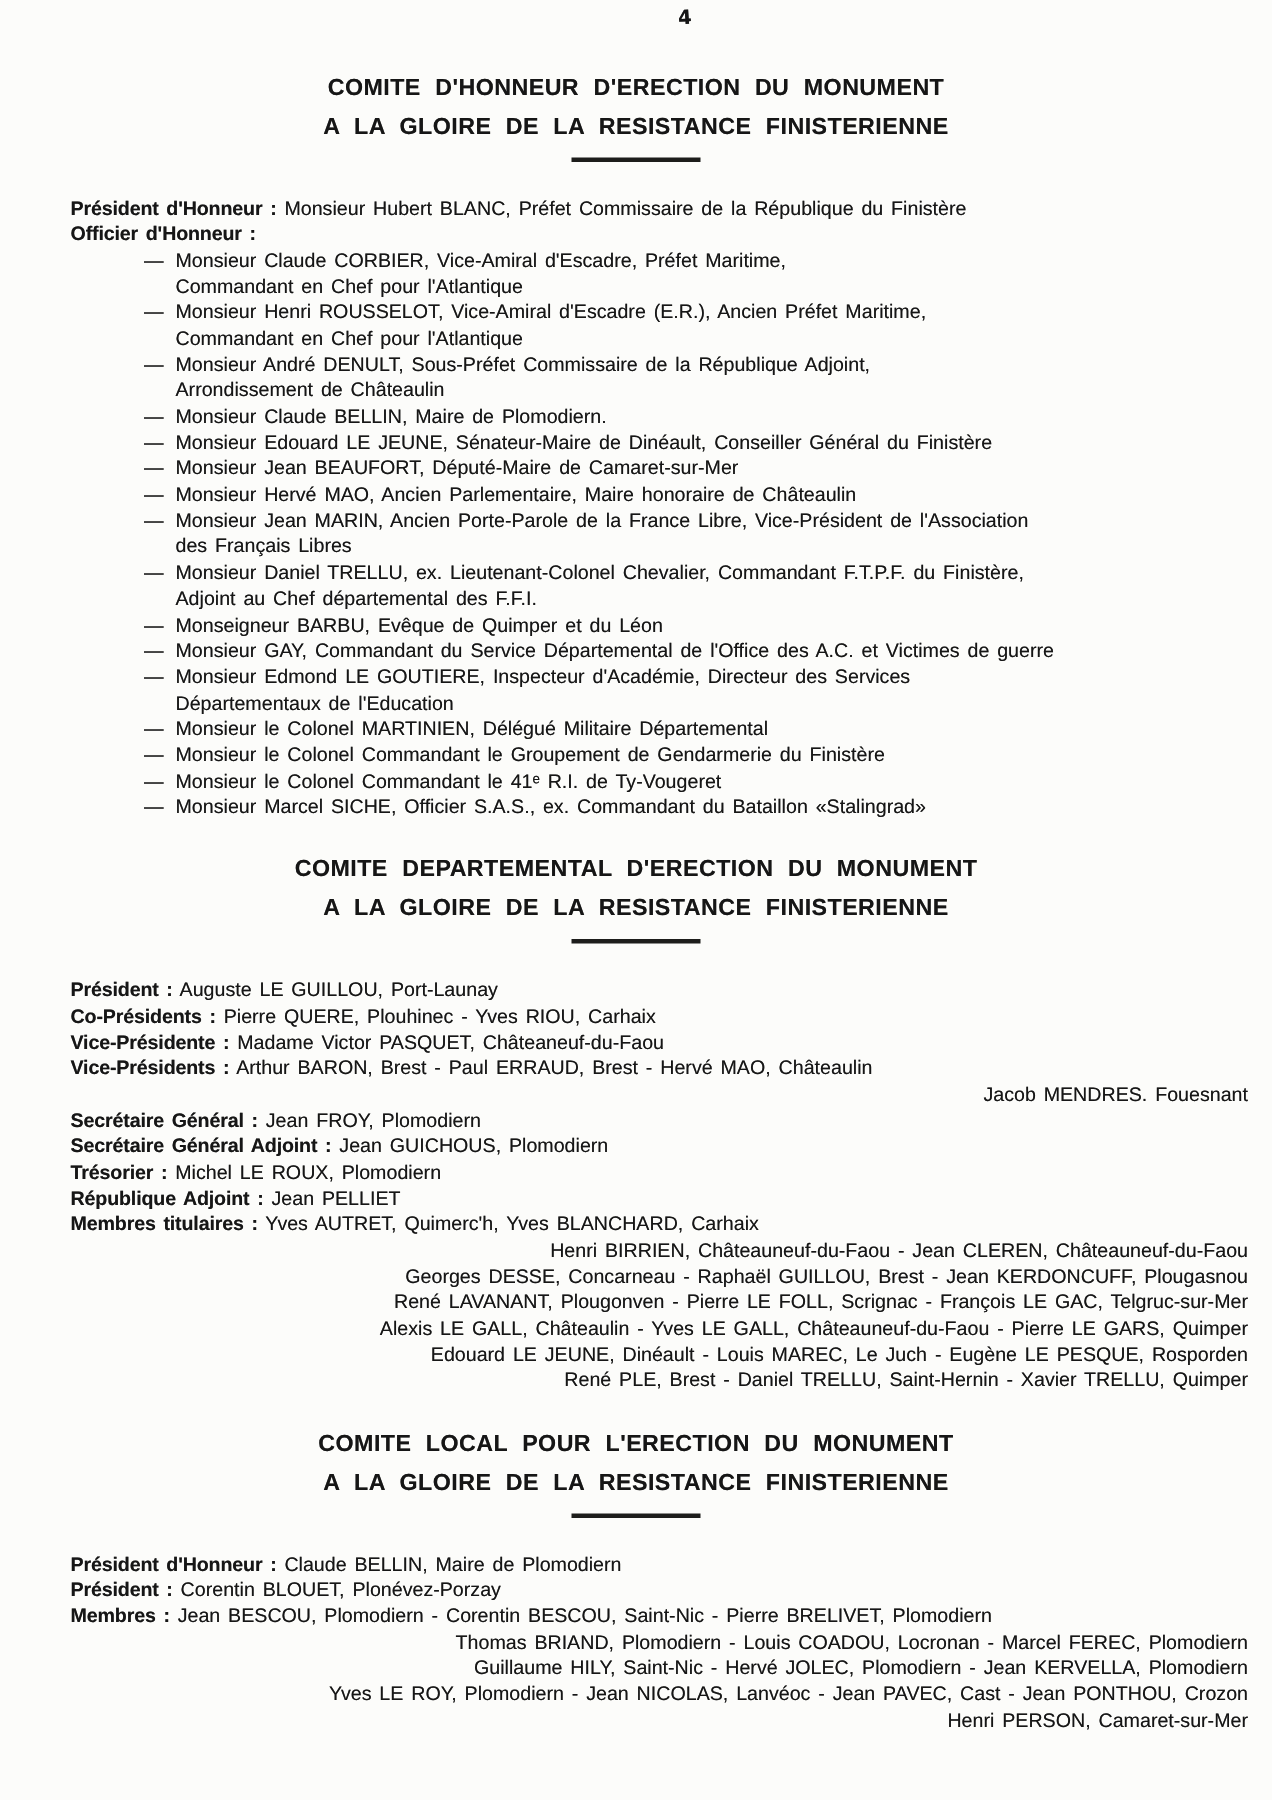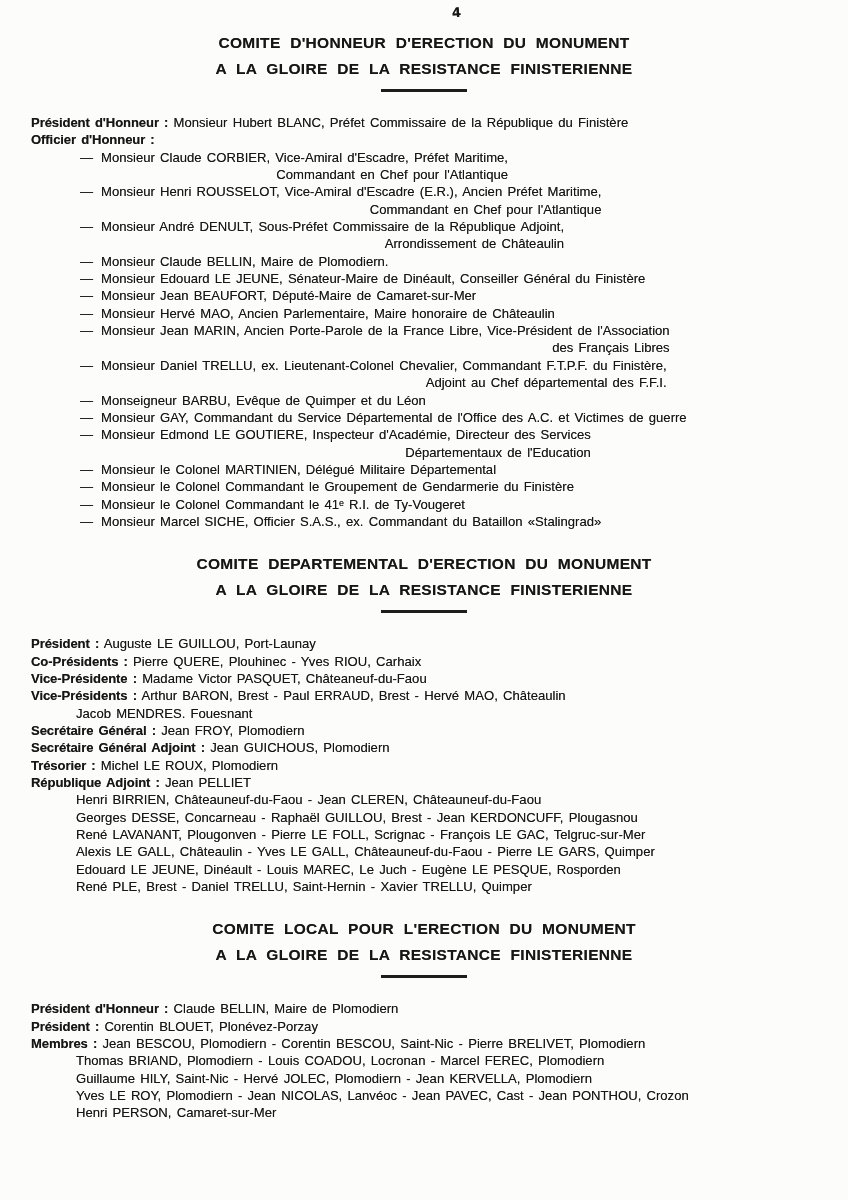--- a/index.html
+++ b/index.html
@@ -12,21 +12,21 @@
     color:#161616;
     overflow:hidden;
     text-shadow:0 0 .4px rgba(0,0,0,.55); 
   }
   .page-mark{
     position:absolute;top:5px;left:452px;
     font-family:"DejaVu Sans",sans-serif;
     font-size:13px;font-weight:700;
     transform:rotate(-4deg);
   }
-  .committee{margin:0;}
+  .committee{margin:16px;}
   .committee.first{padding-top:30px;}
   .committee + .committee{margin-top:21px;}
   .sec-title{
     text-align:center;
     font-weight:700;
     font-size:15.5px;
     line-height:26px;
     letter-spacing:.3px;
     word-spacing:5px;
     white-space:nowrap;
@@ -37,24 +37,24 @@
   }
   .entries{
     margin-top:22px;
     padding-left:31px;
     font-size:13.1px;
     line-height:17.35px;
     word-spacing:1.6px;
   }
   .labeled-line{white-space:nowrap;}
   .labeled-line .label{font-weight:700;letter-spacing:-.1px;}
-  .cont-line{margin-left:45px;white-space:nowrap;}
+  .cont-line{margin-left:45px;white-space:nowrap;text-align:right;}
   .dash-item{display:flex;margin-left:49px;}
   .dash-item .dash{flex:0 0 21px;font-weight:400;}
-  .dash-item .line{white-space:nowrap;text-align:right;}
+  .dash-item .line{white-space:nowrap;}
 </style>
 </head>
 <body>
 
 <div class="page">
 
   <div class="page-mark">4</div>
 
   <section class="committee first">
     <header>
@@ -183,20 +183,21 @@
     <div class="entries">
         <div class="labeled-line"><span class="label">Président :</span><span class="text"> Auguste LE GUILLOU, Port-Launay</span></div>
         <div class="labeled-line"><span class="label">Co-Présidents :</span><span class="text"> Pierre QUERE, Plouhinec - Yves RIOU, Carhaix</span></div>
         <div class="labeled-line"><span class="label">Vice-Présidente :</span><span class="text"> Madame Victor PASQUET, Châteaneuf-du-Faou</span></div>
         <div class="labeled-line"><span class="label">Vice-Présidents :</span><span class="text"> Arthur BARON, Brest - Paul ERRAUD, Brest - Hervé MAO, Châteaulin</span></div>
         <div class="cont-line">Jacob MENDRES. Fouesnant</div>
         <div class="labeled-line"><span class="label">Secrétaire Général :</span><span class="text"> Jean FROY, Plomodiern</span></div>
         <div class="labeled-line"><span class="label">Secrétaire Général Adjoint :</span><span class="text"> Jean GUICHOUS, Plomodiern</span></div>
         <div class="labeled-line"><span class="label">Trésorier :</span><span class="text"> Michel LE ROUX, Plomodiern</span></div>
         <div class="labeled-line"><span class="label">République Adjoint :</span><span class="text"> Jean PELLIET</span></div>
+        <div class="labeled-line"><span class="label">Membres titulaires :</span><span class="text"> Yves AUTRET, Quimerc'h, Yves BLANCHARD, Carhaix</span></div>
         <div class="cont-line">Henri BIRRIEN, Châteauneuf-du-Faou - Jean CLEREN, Châteauneuf-du-Faou</div>
         <div class="cont-line">Georges DESSE, Concarneau - Raphaël GUILLOU, Brest - Jean KERDONCUFF, Plougasnou</div>
         <div class="cont-line">René LAVANANT, Plougonven - Pierre LE FOLL, Scrignac - François LE GAC, Telgruc-sur-Mer</div>
         <div class="cont-line">Alexis LE GALL, Châteaulin - Yves LE GALL, Châteauneuf-du-Faou - Pierre LE GARS, Quimper</div>
         <div class="cont-line">Edouard LE JEUNE, Dinéault - Louis MAREC, Le Juch - Eugène LE PESQUE, Rosporden</div>
         <div class="cont-line">René PLE, Brest - Daniel TRELLU, Saint-Hernin - Xavier TRELLU, Quimper</div>
       </div>
   </section>
 
   <section class="committee">

